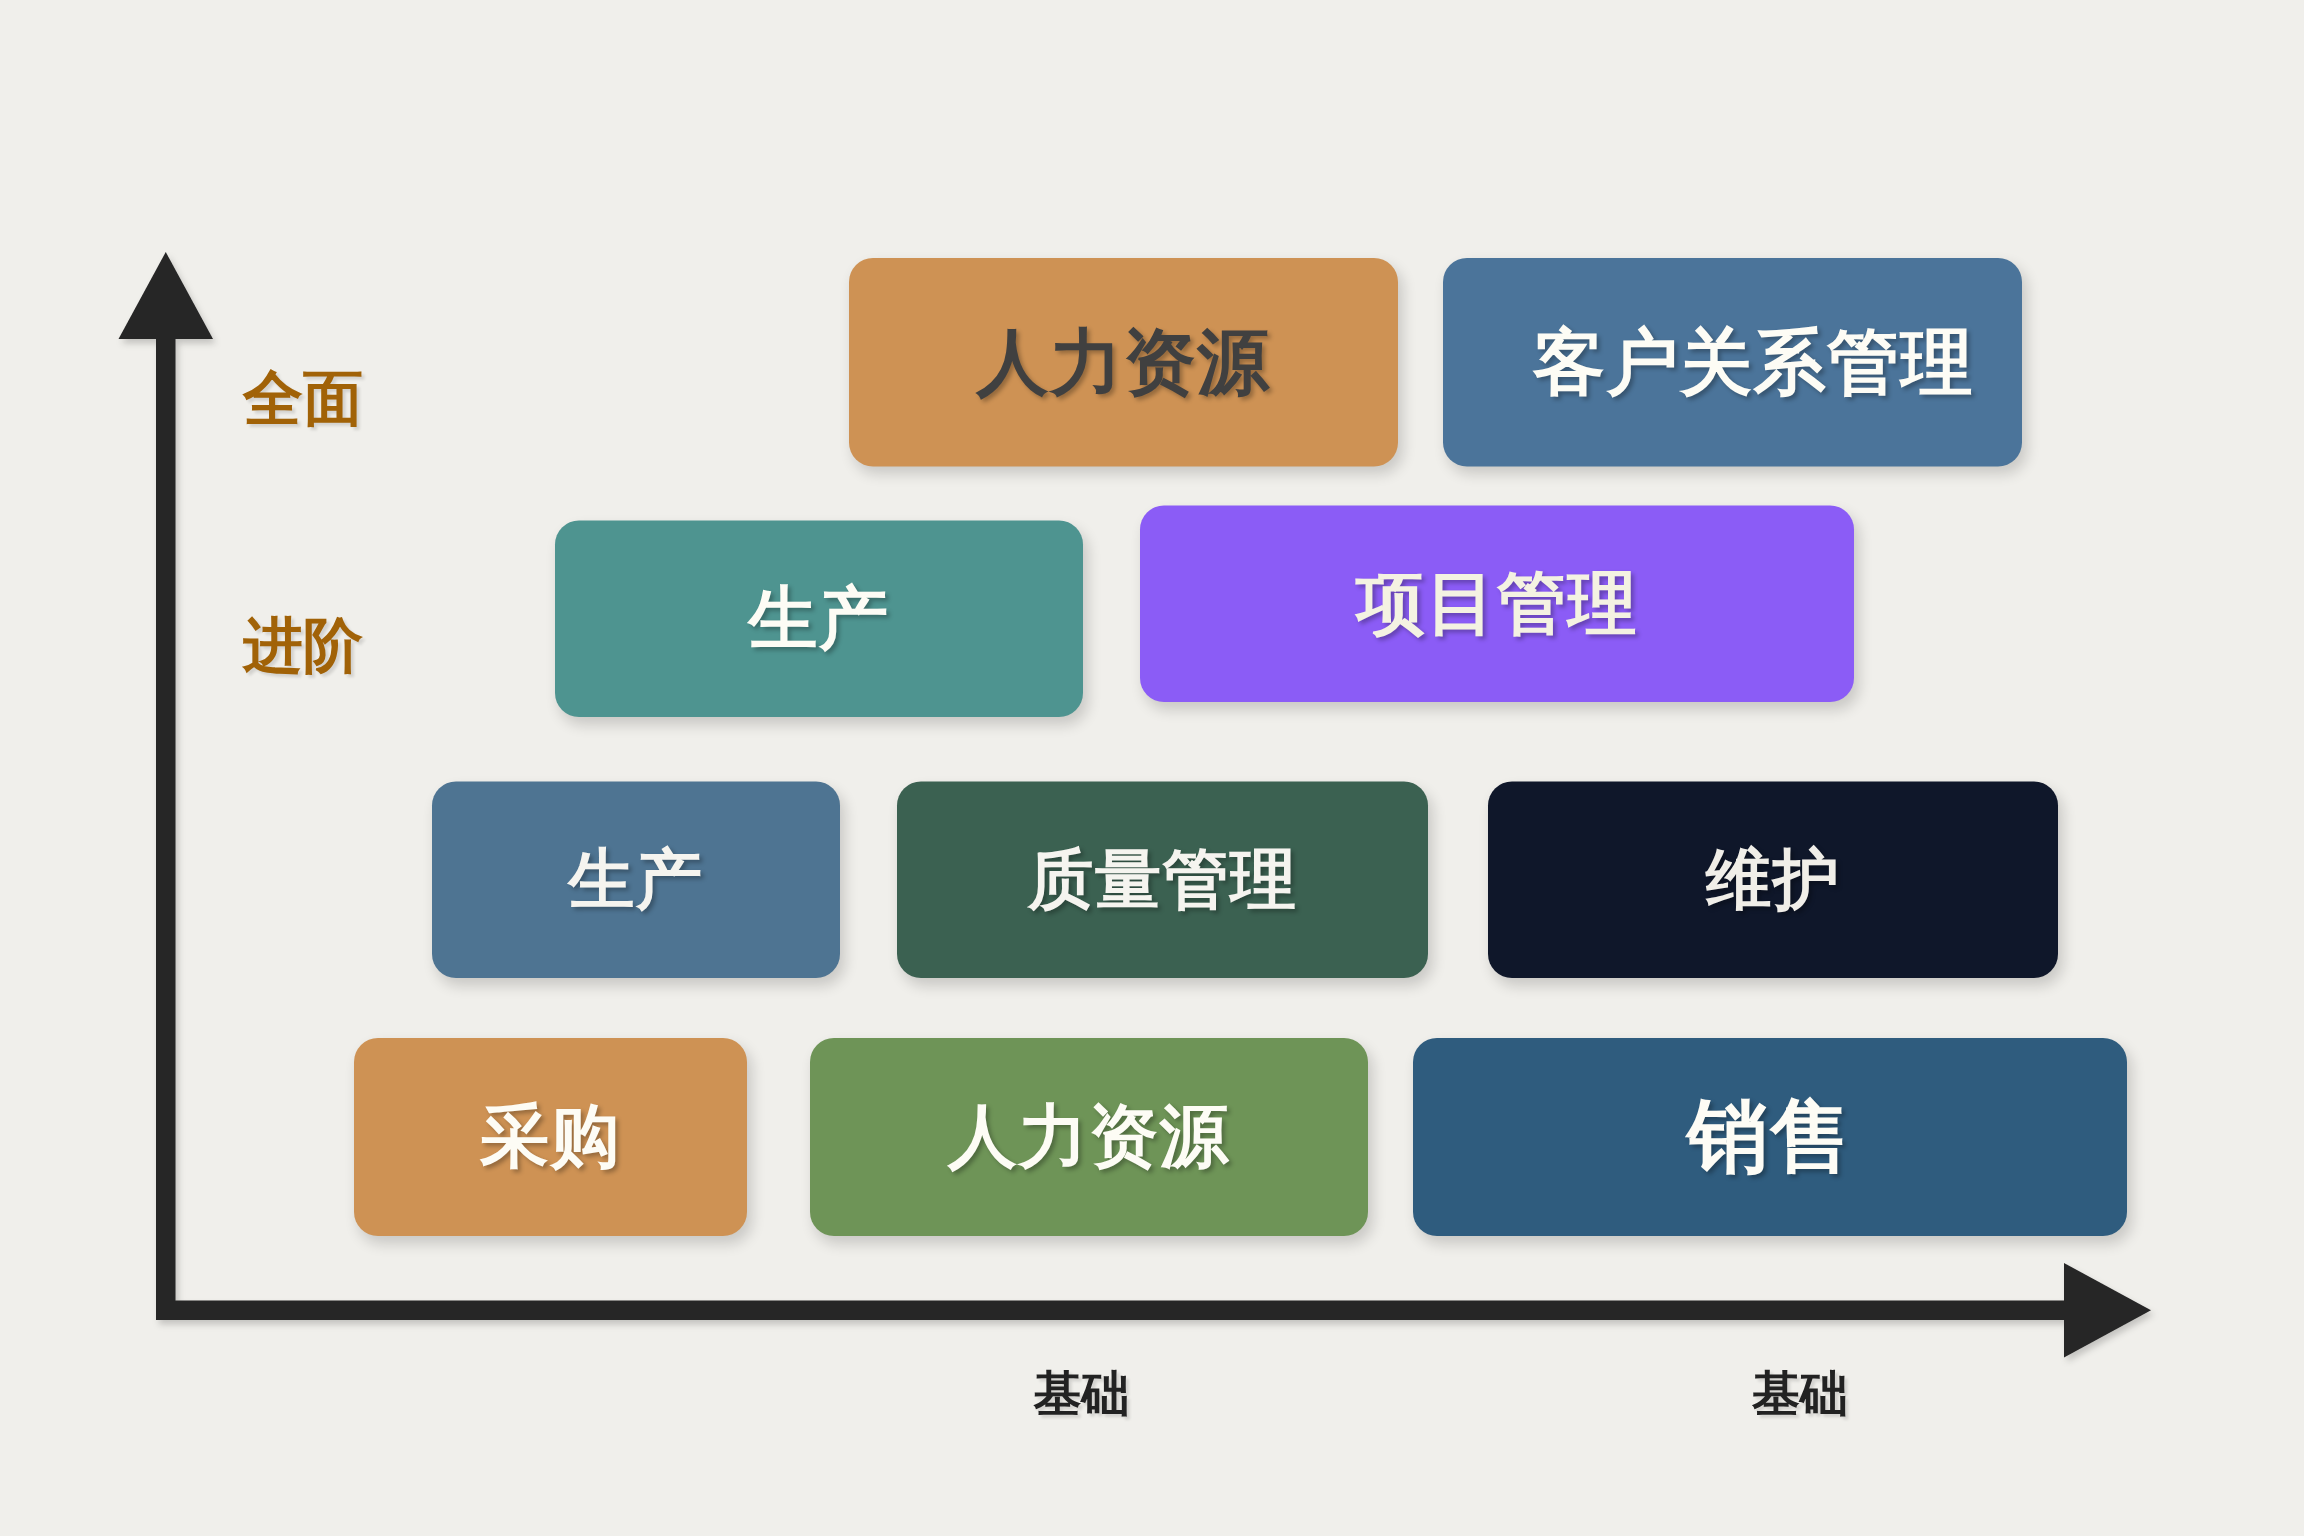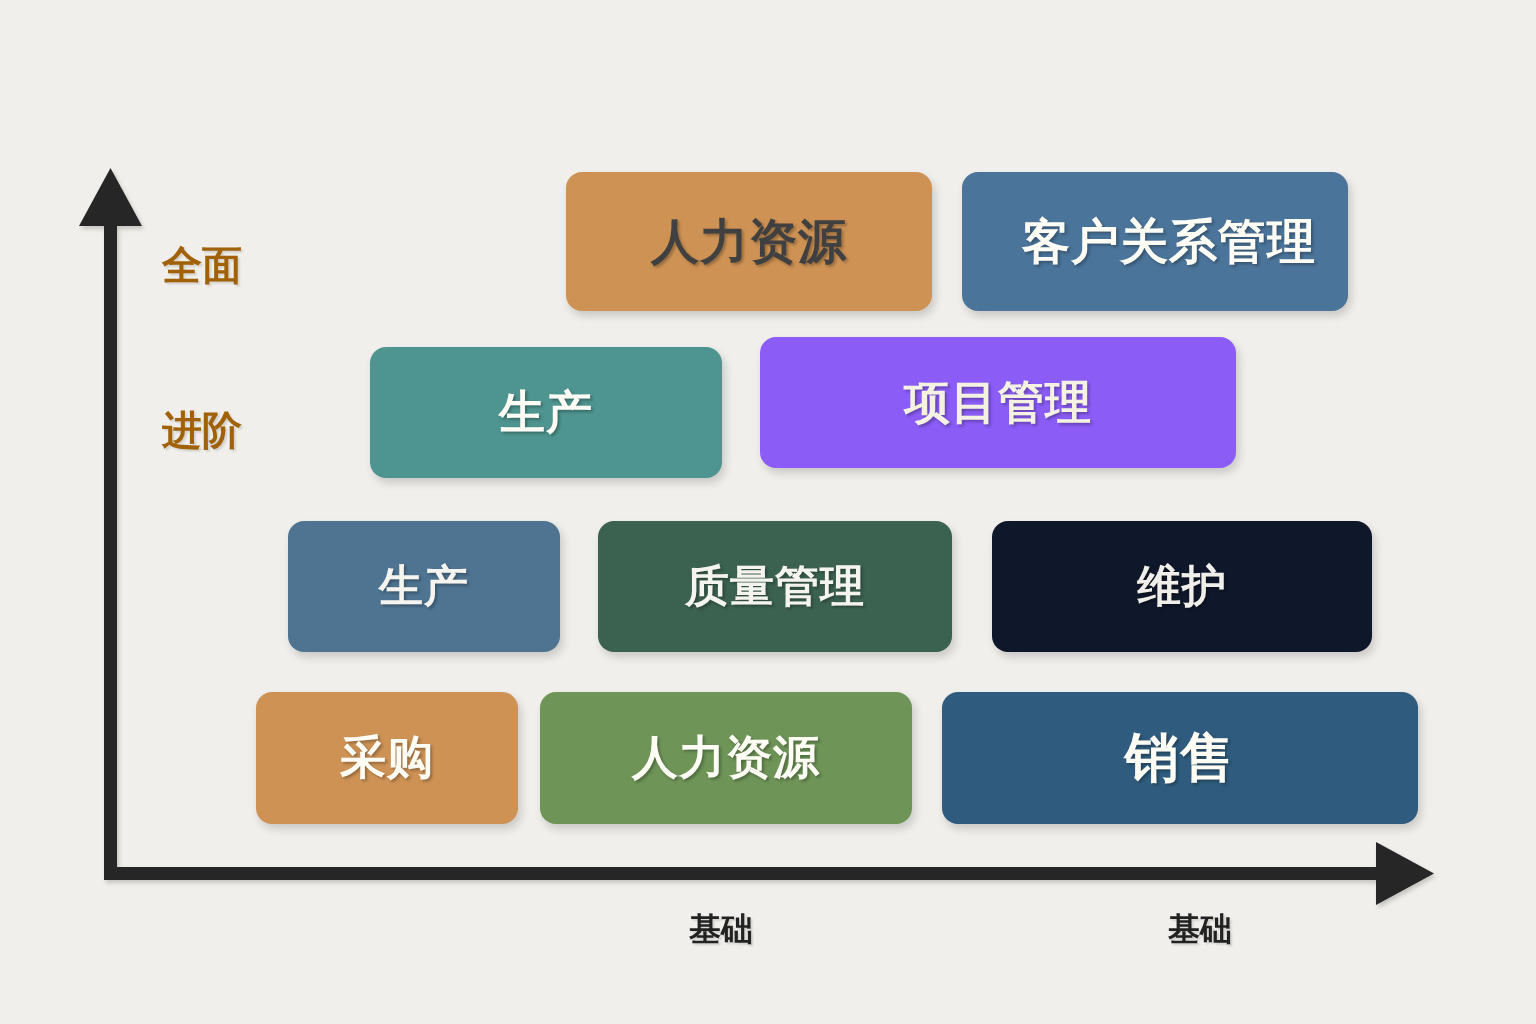--- a/index.html
+++ b/index.html
@@ -126,21 +126,21 @@
       </div>
       <div class="module-box" style="left: 288px; top: 521px; width: 272px; height: 131px; background: rgb(78, 116, 146);">
         <span class="module-label" style="font-size: 44px; color: rgb(245, 244, 239);">生产</span>
       </div>
       <div class="module-box" style="left: 598px; top: 521px; width: 354px; height: 131px; background: rgb(59, 97, 81);">
         <span class="module-label" style="font-size: 44px; color: rgb(245, 244, 239);">质量管理</span>
       </div>
       <div class="module-box" style="left: 992px; top: 521px; width: 380px; height: 131px; background: #0f172a;">
         <span class="module-label" style="font-size: 44px; color: rgb(240, 238, 232);">维护</span>
       </div>
-      <div class="module-box" style="left: 256px; top: 692px; width: 262px; height: 132px; background: rgb(206, 146, 84);">
+      <div class="module-box" style="left: 236px; top: 692px; width: 262px; height: 132px; background: rgb(206, 146, 84);">
         <span class="module-label" style="font-size: 46px; color: rgb(253, 252, 245);">采购</span>
       </div>
       <div class="module-box" style="left: 540px; top: 692px; width: 372px; height: 132px; background: rgb(110, 148, 87);">
         <span class="module-label" style="font-size: 46px; color: rgb(253, 252, 245);">人力资源</span>
       </div>
       <div class="module-box" style="left: 942px; top: 692px; width: 476px; height: 132px; background: rgb(47, 92, 126);">
         <span class="module-label" style="font-size: 54px; color: rgb(253, 252, 245);">销售</span>
       </div>
     </div>
 

